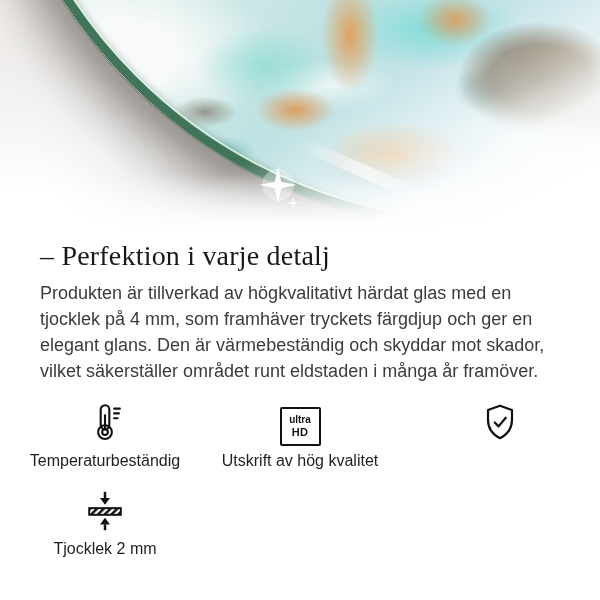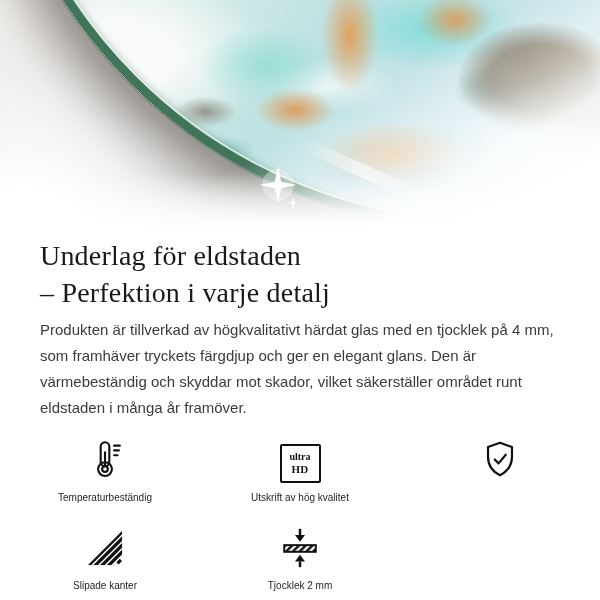--- a/index.html
+++ b/index.html
@@ -69,40 +69,40 @@
   
   .headline{
     margin:2px 40px 0;
     font-family:"Liberation Serif", serif;
     font-weight:400;font-size:28px;line-height:37px;
     color:#191919;letter-spacing:0.2px;
   }
   .headline span{display:block;}
   .description{
     margin:6px 40px 12px;max-width:528px;
-    font-size:15px;line-height:26px;color:#3b3b3b;
+    font-size:18px;line-height:26px;color:#3b3b3b;
   }
 
   
   .features{
     margin:12px 0 0 10px;
     display:grid;grid-template-columns:190px 200px 200px;
     row-gap:16px;
   }
   .feature{display:flex;flex-direction:column;align-items:center;}
   .feature .icon-box{
     height:50px;display:flex;align-items:flex-end;justify-content:center;
   }
   .feature .label{
-    margin-top:7px;font-size:10px;color:#1f1f1f;line-height:15px;text-align:center;
+    margin-top:7px;font-size:16px;color:#1f1f1f;line-height:15px;text-align:center;
   }
   .uhd-box{
     width:41px;height:39px;border:2.5px solid #111;border-radius:2px;
     display:flex;flex-direction:column;align-items:center;justify-content:center;
-    color:#111;box-sizing:border-box;font-family:Liberation Serif, serif;
+    color:#111;box-sizing:border-box;
   }
   .uhd-top{font-size:10px;font-weight:700;line-height:11px;letter-spacing:0;}
   .uhd-bottom{font-size:11px;font-weight:800;line-height:15px;letter-spacing:0.3px;}
 </style>
 </head>
 <body>
 
 <div class="page">
 
   <div class="photo">
@@ -115,21 +115,20 @@
       <circle cx="20" cy="20" r="16" fill="rgba(255,255,255,0.35)"></circle>
       <path d="M20 1 L23.2 16.8 L39 20 L23.2 23.2 L20 39 L16.8 23.2 L1 20 L16.8 16.8 Z" fill="#ffffff" opacity="0.95"></path>
     </svg>
     <svg class="sparkle sparkle-small" viewBox="0 0 40 40">
       <path d="M20 1 L23.2 16.8 L39 20 L23.2 23.2 L20 39 L16.8 23.2 L1 20 L16.8 16.8 Z" fill="#ffffff" opacity="0.85"></path>
     </svg>
     <div class="photo-fade"></div>
   </div>
 
   <h1 class="headline">
-    <span>Underlag för eldstaden</span>
     <span>– Perfektion i varje detalj</span>
   </h1>
 
   <p class="description">Produkten är tillverkad av högkvalitativt härdat glas med en tjocklek på 4 mm, som framhäver tryckets färgdjup och ger en elegant glans. Den är värmebeständig och skyddar mot skador, vilket säkerställer området runt eldstaden i många år framöver.</p>
 
   <div class="features">
 
     <div class="feature">
       <div class="icon-box">
         <svg width="46" height="46" viewBox="0 0 48 48" fill="none" stroke="#111" stroke-width="2.2" stroke-linecap="round">
@@ -158,40 +157,20 @@
     <div class="feature">
       <div class="icon-box">
         <svg width="46" height="46" viewBox="0 0 48 48" fill="none" stroke="#111" stroke-width="2.3" stroke-linecap="round" stroke-linejoin="round">
           <path d="M24 6 L36.5 10.5 V20.5 C36.5 29.5 31 36.3 24 39.8 C17 36.3 11.5 29.5 11.5 20.5 V10.5 Z"></path>
           <path d="M18.5 23.5 L22.5 27.5 L30 18.5"></path>
         </svg>
       </div>
     </div>
 
 
-    <div class="feature">
-      <div class="icon-box">
-        <svg width="46" height="46" viewBox="0 0 48 48">
-          <defs>
-            <clipPath id="triClip">
-                <polygon points="6,42 42,42 42,6"></polygon>
-              </clipPath>
-          </defs>
-          <g clip-path="url(#triClip)" stroke="#111" stroke-width="3.4" fill="none">
-            <line x1="3" y1="46" x2="46" y2="3"></line>
-            <line x1="10" y1="46" x2="46" y2="10"></line>
-            <line x1="17" y1="46" x2="46" y2="17"></line>
-            <line x1="24" y1="46" x2="46" y2="24"></line>
-            <line x1="31" y1="46" x2="46" y2="31" stroke-dasharray="5 3.5"></line>
-            <line x1="38" y1="46" x2="46" y2="38" stroke-dasharray="4 3"></line>
-          </g>
-        </svg>
-      </div>
-      <div class="label">Slipade kanter</div>
-    </div>
 
     <div class="feature">
       <div class="icon-box">
         <svg width="46" height="46" viewBox="0 0 48 48">
           <defs>
             <pattern id="hatch6" width="5" height="5" patternUnits="userSpaceOnUse" patternTransform="rotate(45)">
               <rect width="5" height="5" fill="#ffffff"></rect>
               <rect width="2.6" height="5" fill="#111"></rect>
             </pattern>
           </defs>

